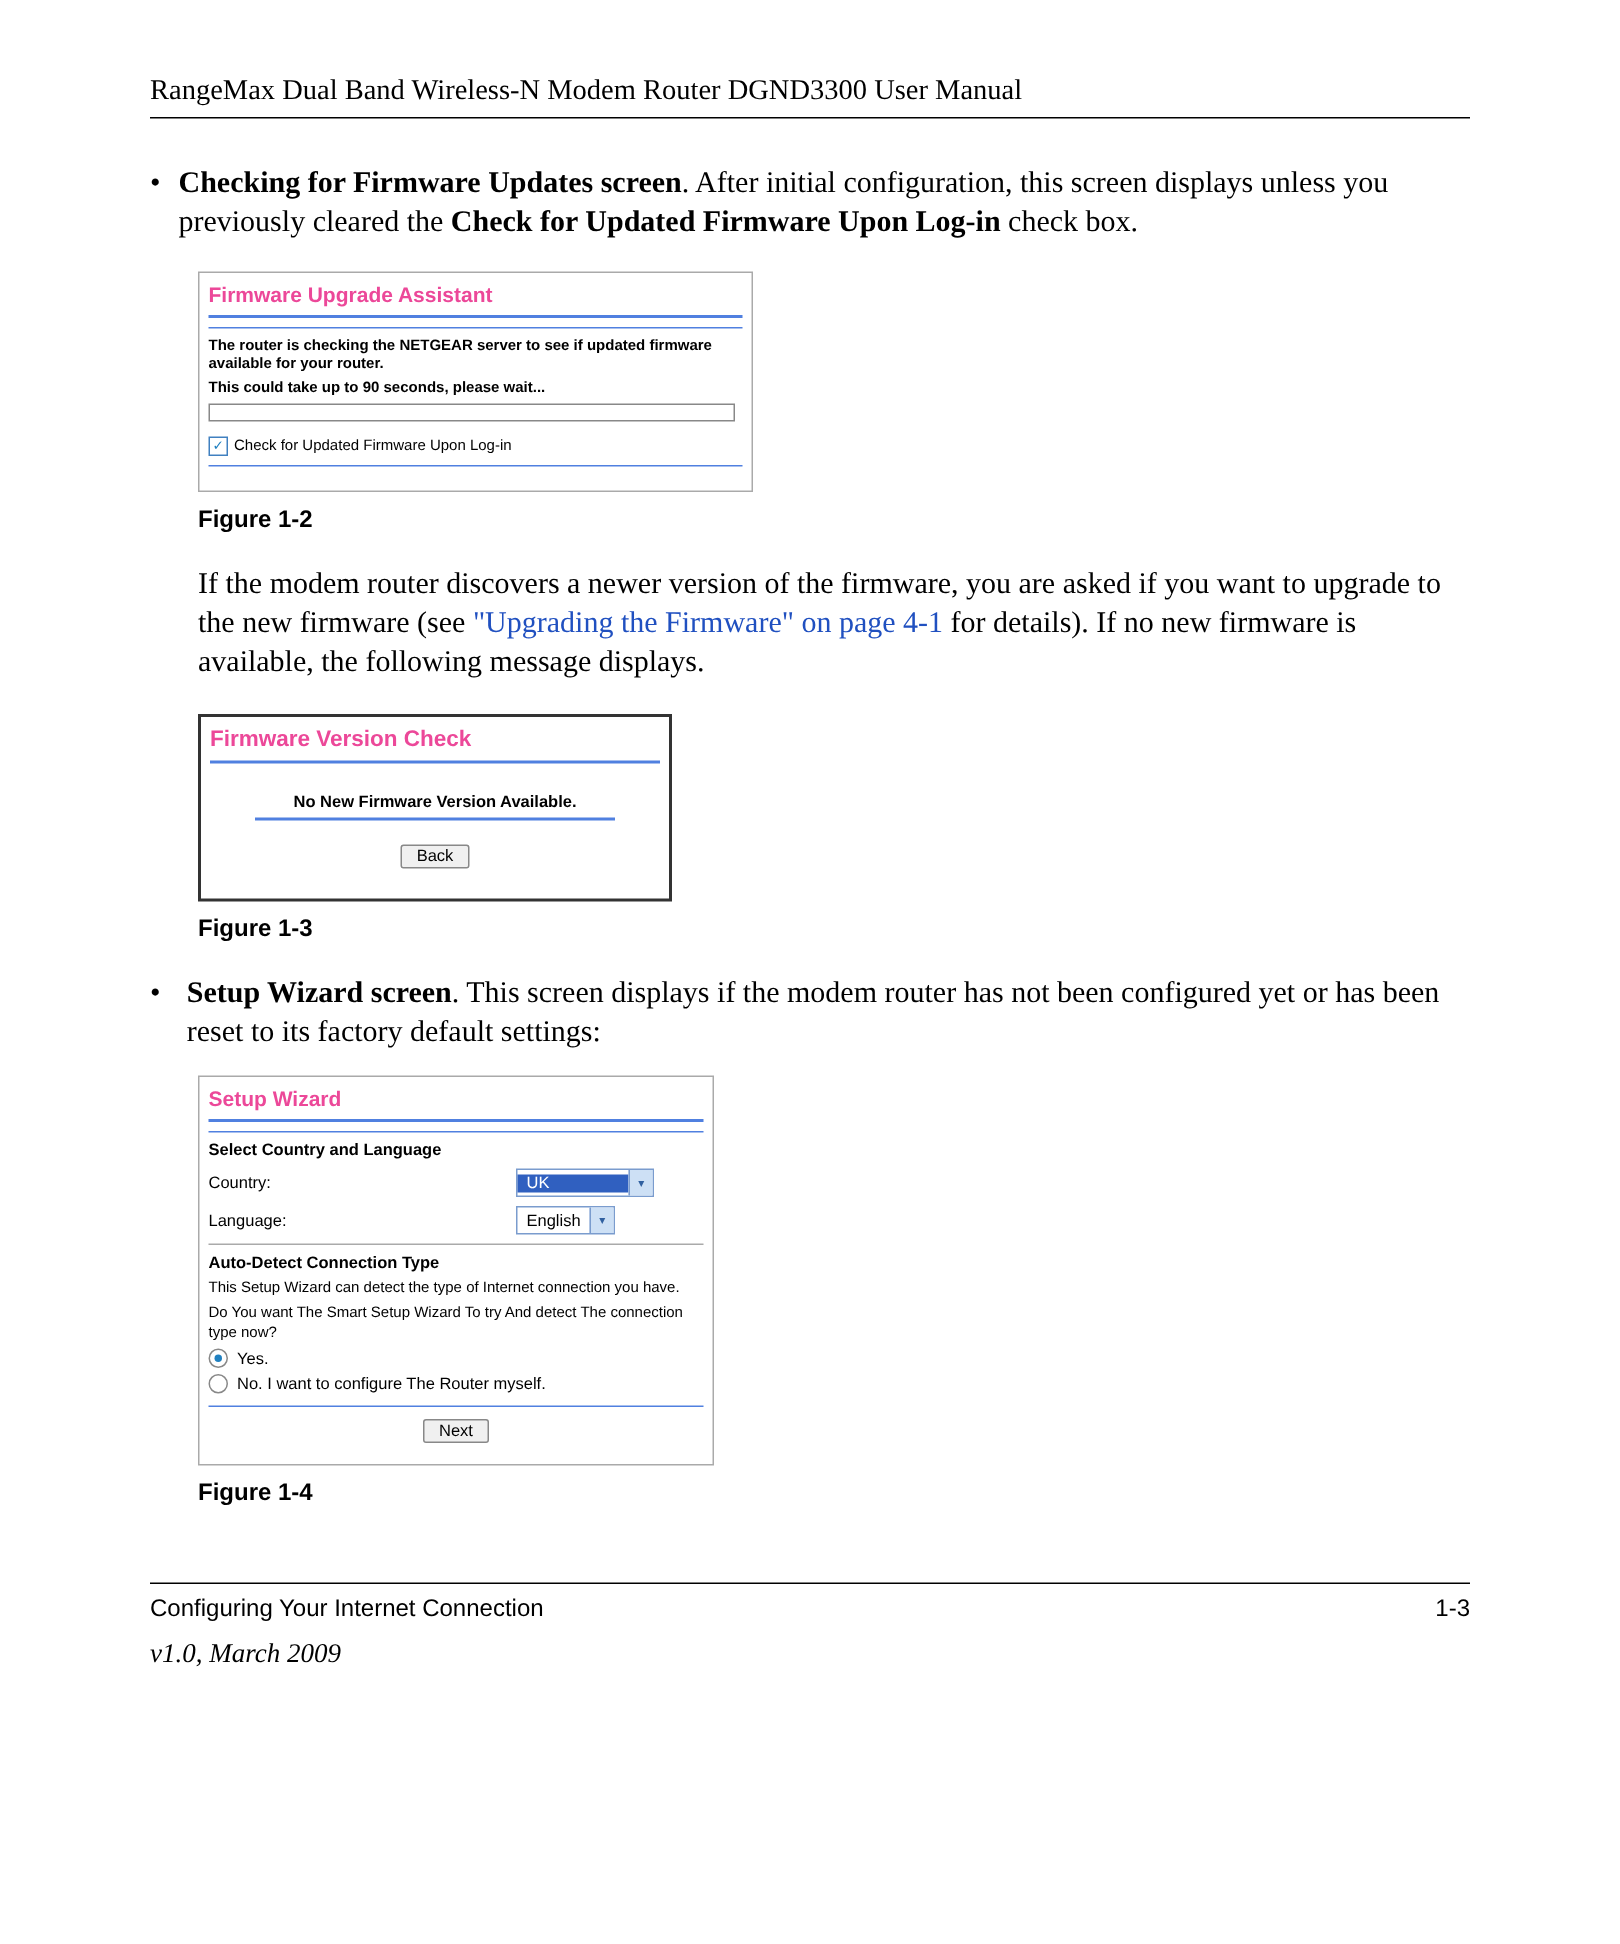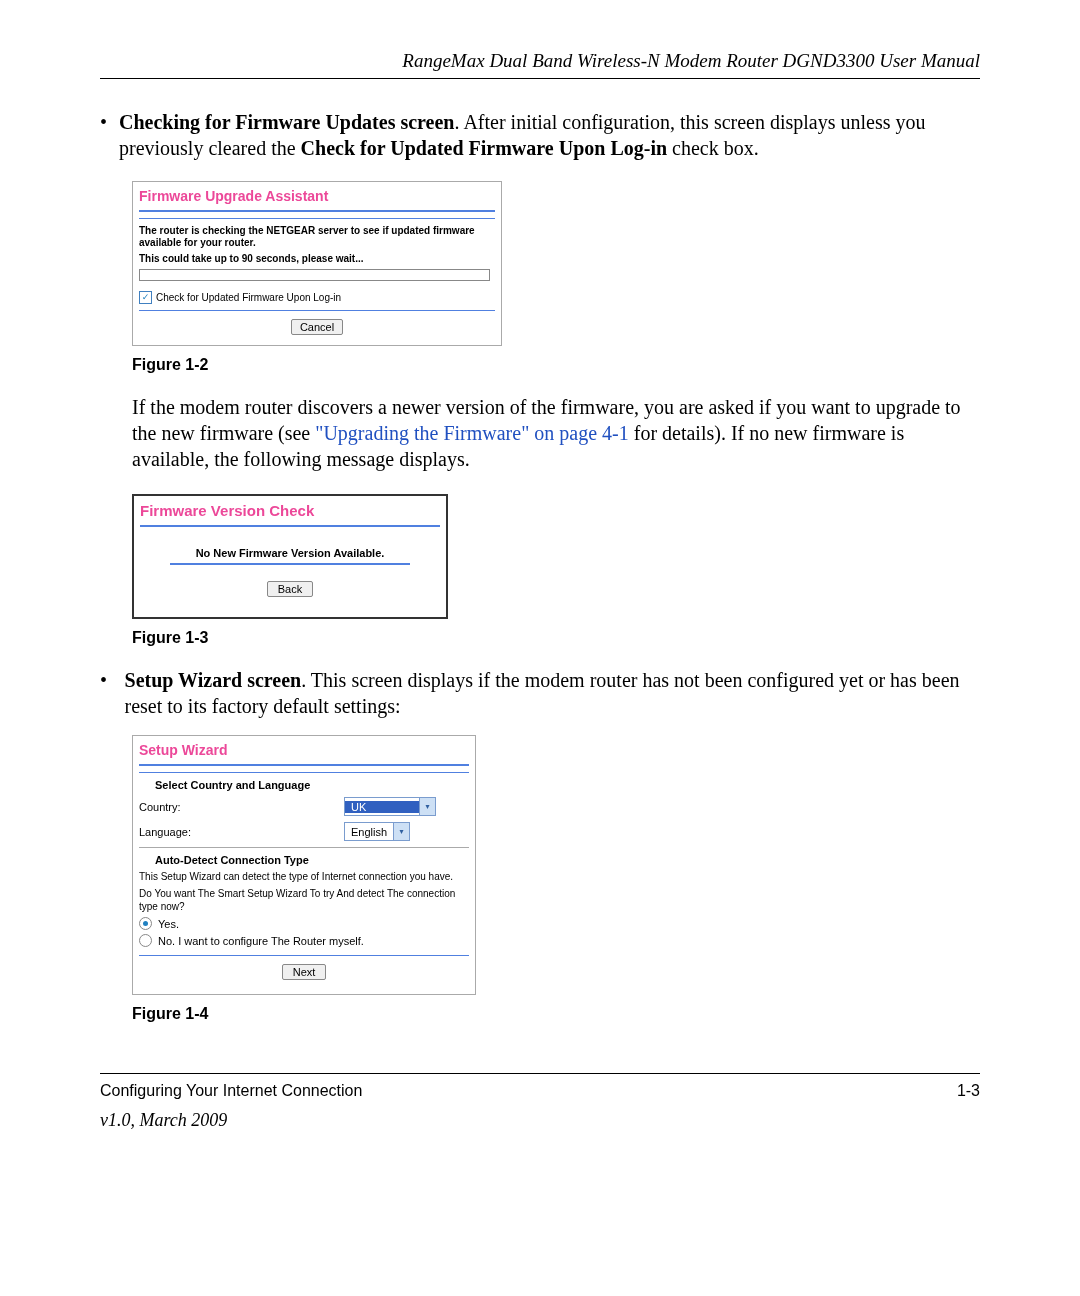--- a/index.html
+++ b/index.html
@@ -8,22 +8,20 @@
     font-family: "Times New Roman", Times, serif;
     background: #fff;
     color: #000;
     width: 1080px;
   }
   .page {
     padding: 50px 100px 40px 100px;
     box-sizing: border-box;
   }
   .header {
-    text-align: right;
-    font-style: italic;
     font-size: 19px;
     padding-bottom: 6px;
     border-bottom: 1.5px solid #000;
     margin-bottom: 30px;
   }
   .body-text {
     font-size: 20px;
     line-height: 1.3;
     margin-left: 32px;
   }
@@ -86,21 +84,21 @@
     border-radius: 2px;
   }
   .ss-center { text-align: center; }
   .ss2-msg {
     font-size: 11px;
     font-weight: bold;
     text-align: center;
     margin: 20px 0 4px 0;
   }
   .ss2-hr { border-top: 2px solid #5080e0; margin: 4px 30px 14px 30px; }
-  .ss-section-title { font-size: 11px; font-weight: bold; margin: 6px 0 4px 16px; }
+  .ss-section-title { font-size: 11px; font-weight: bold; margin: 6px 0 4px 0; }
   .ss-form-row { display: flex; align-items: center; font-size: 11px; margin: 6px 0; }
   .ss-form-label { width: 205px; }
   .ss-select {
     border: 1px solid #7a9cce;
     font-size: 11px;
     display: inline-flex;
     align-items: center;
     height: 17px;
     background: #fff;
   }
@@ -149,23 +147,20 @@
     <div class="ss-hr-outer"></div>
     <div class="ss-hr-inner"></div>
     <div class="ss-text">The router is checking the NETGEAR server to see if updated firmware available for your router.</div>
     <div class="ss-text" style="margin-top:4px;">This could take up to 90 seconds, please wait...</div>
     <div class="ss-progress"></div>
     <div class="ss-checkbox-row">
       <span class="ss-checkbox">✓</span>
       <span class="ss-text-normal">Check for Updated Firmware Upon Log-in</span>
     </div>
     <div class="ss-hr-inner" style="margin-top:6px;"></div>
-    <div class="ss-center">
-      <span class="ss-btn">Cancel</span>
-    </div>
   </div>
   <div class="figure-caption">Figure 1-2</div>
 
   <div class="body-text">
     <span>If the modem router discovers a newer version of the firmware, you are asked if you want to upgrade to the new firmware (see </span><span class="link-text">"Upgrading the Firmware" on page 4-1</span><span> for details). If no new firmware is available, the following message displays.</span>
   </div>
 
   <div class="screenshot ss2" style="margin-top:22px;">
     <div class="ss-title" style="font-size:15px;">Firmware Version Check</div>
     <div class="ss-hr-outer"></div>

